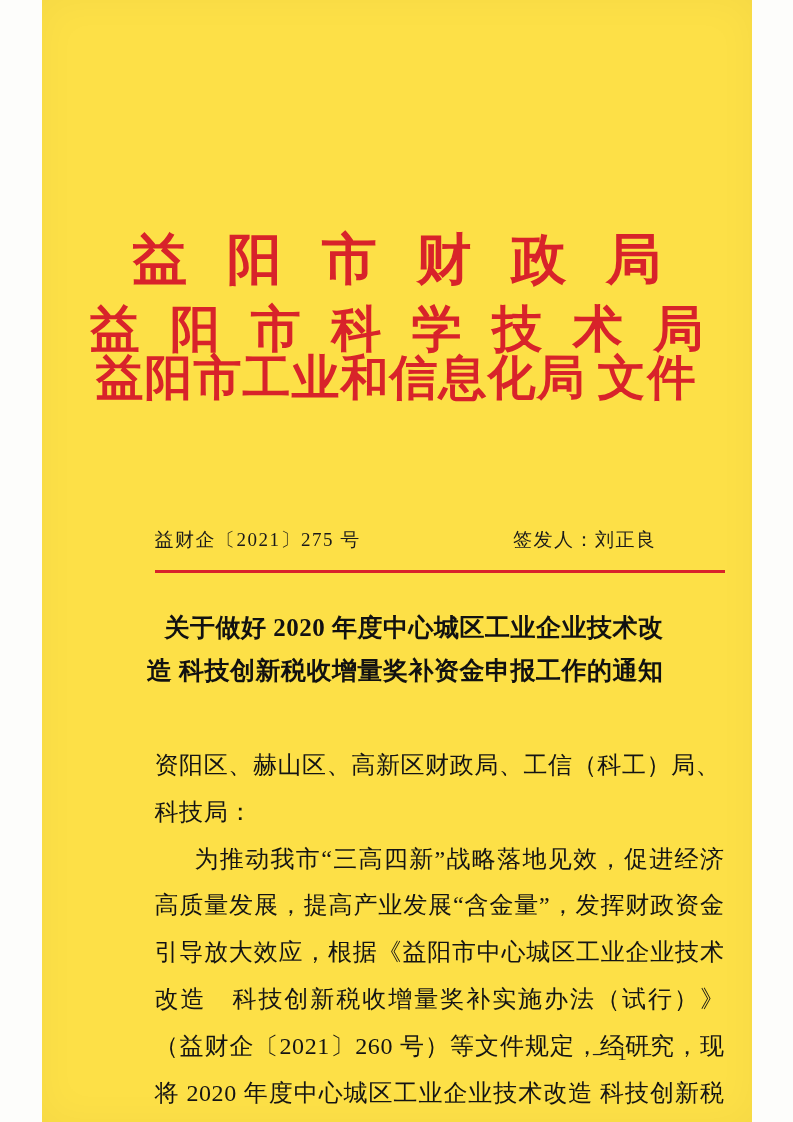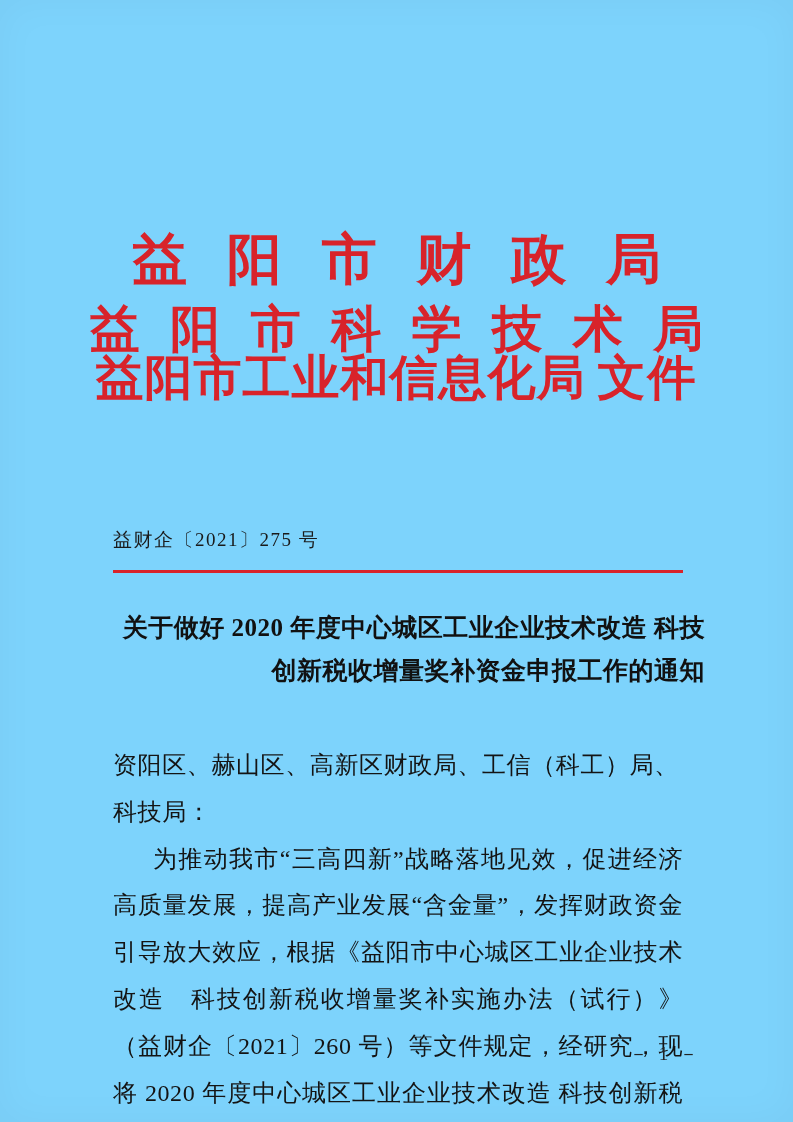--- a/index.html
+++ b/index.html
@@ -5,24 +5,24 @@
   html, body {
     margin: 0;
     padding: 0;
     background: #fdfdfb;
   }
   body {
     font-family: "Liberation Serif", "DejaVu Serif", serif;
   }
   .page {
     position: relative;
-    width: 793px;
+    width: 710px;
     height: 1122px;
     margin: 0 auto;
-    background: #7dd3fc;
+    background: #fde047;
     overflow: hidden;
     box-sizing: border-box;
   }
   
   .page::before {
     content: "";
     position: absolute;
     inset: 0;
     pointer-events: none;
     box-shadow: inset 0 0 42px rgba(0,0,0,0.035);
@@ -137,20 +137,23 @@
   <div class="letterhead">
     <div class="lh-line lh-line1">益 阳 市 财 政 局</div>
     <div class="lh-line lh-line3">益 阳 市 科 学 技 术 局</div>
     <div class="lh-line lh-line2">
       <span>益阳市工业和信息化局</span><span class="wenjian">文件</span>
     </div>
   </div>
 
   <div class="docmeta">
     <span class="number">益财企〔2021〕275 号</span>
+    <span class="signer">
+      <span>签发人：</span><span>刘正良</span>
+    </span>
   </div>
 
   <div class="redrule"></div>
 
   <div class="title">关于做好 2020 年度中心城区工业企业技术改造 科技创新税收增量奖补资金申报工作的通知</div>
 
   <div class="body">
     <p>资阳区、赫山区、高新区财政局、工信（科工）局、科技局：</p>
     <p class="indent just">为推动我市“三高四新”战略落地见效，促进经济高质量发展，提高产业发展“含金量”，发挥财政资金引导放大效应，根据《益阳市中心城区工业企业技术改造　科技创新税收增量奖补实施办法（试行）》（益财企〔2021〕260 号）等文件规定，经研究，现将 2020 年度中心城区工业企业技术改造 科技创新税收增量奖补资金申报工作通知如下。</p>
   </div>

